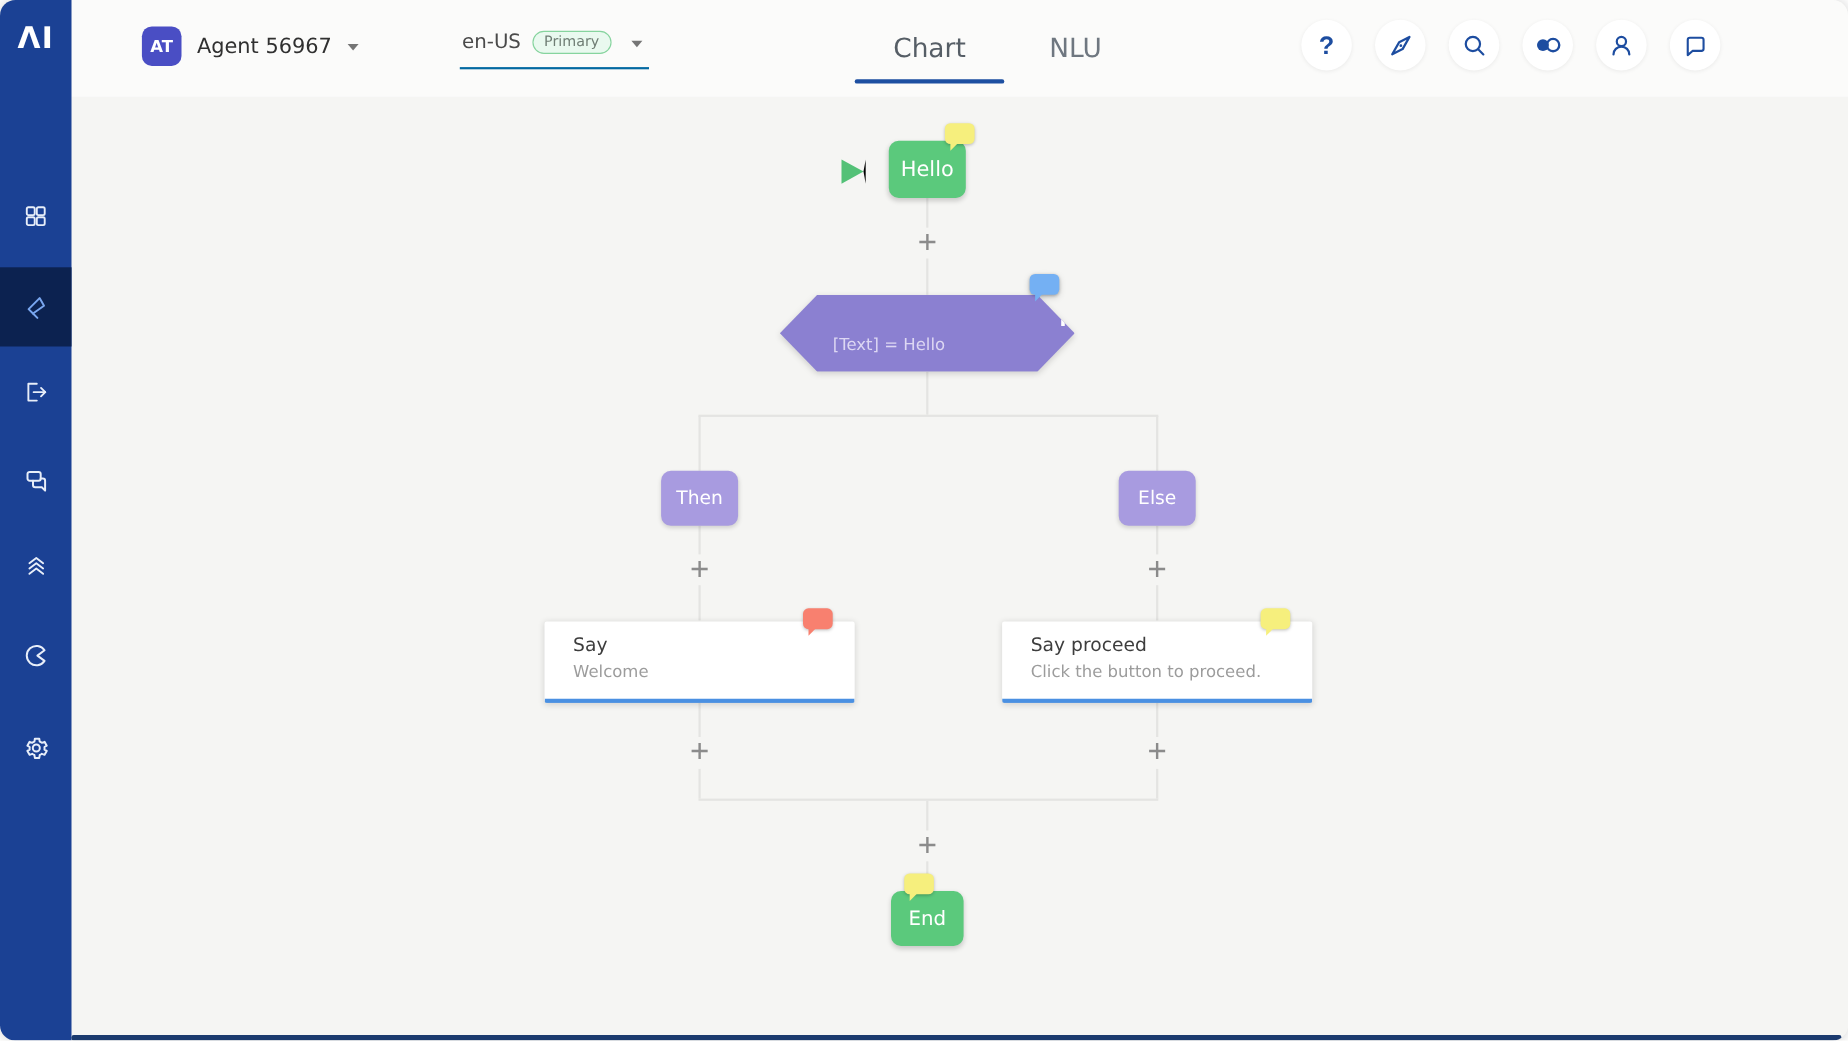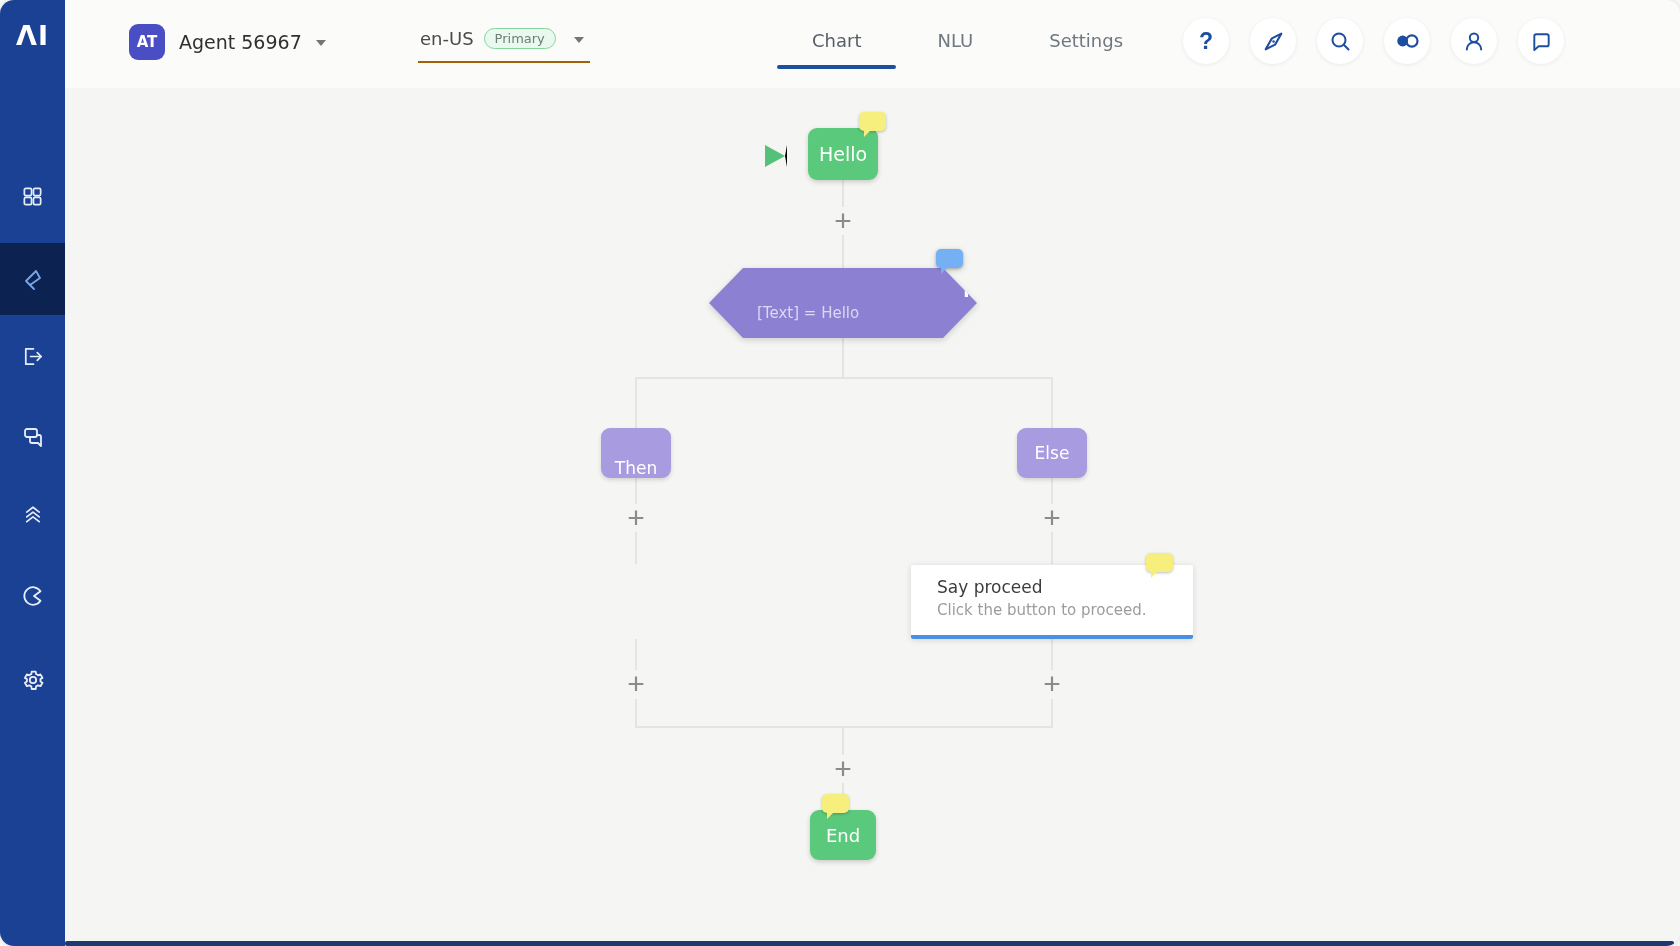--- a/index.html
+++ b/index.html
@@ -19,28 +19,28 @@
 
   
   .topbar { position:absolute; left:65px; top:0; width:1615px; height:88px; background:#fbfbfa; z-index:4; }
   .agent-select { position:absolute; left:64px; top:24px; display:flex; align-items:center; gap:14px; cursor:pointer; }
   .avatar { width:36px; height:36px; border-radius:9px; background:#4a4ec4; color:#fff; font-size:15px;
             font-weight:700; display:flex; align-items:center; justify-content:center; }
   .agent-name { font-size:19px; color:#303030; }
   .caret { width:0; height:0; border-left:5.5px solid transparent; border-right:5.5px solid transparent;
            border-top:6px solid #757575; margin-top:2px; }
   .locale-select { position:absolute; left:353px; top:24px; display:flex; align-items:center; gap:10px;
-                   padding:4px 6px 12px 2px; border-bottom:2px solid #a16207; cursor:pointer; }
+                   padding:4px 6px 12px 2px; border-bottom:2px solid #0369a1; cursor:pointer; }
   .locale-label { font-size:18px; color:#4a4a4a; }
   .pill { font-size:13px; color:#6f7d74; background:#e9f9ef; border:1.5px solid #86d49e;
           border-radius:11px; padding:2px 10px; }
   .locale-select .caret { margin-left:8px; }
 
   .tabs { position:absolute; left:712px; top:22px; display:flex; gap:6px; }
-  .tab { position:relative; padding:8px 35px 18px 35px; font-size:18px; color:#6f7780; cursor:pointer; }
+  .tab { position:relative; padding:8px 35px 18px 35px; font-size:24px; color:#6f7780; cursor:pointer; }
   .tab.active { color:#565e66; }
   .tab-underline { position:absolute; left:0; bottom:0; width:100%; height:4px; border-radius:3px; background:#1d4fa1; }
 
   .actions { position:absolute; left:1118px; top:18px; display:flex; gap:21px; }
   .icon-btn { width:46px; height:46px; border-radius:50%; background:#ffffff; border:none; cursor:pointer;
               display:flex; align-items:center; justify-content:center; box-shadow:0 1px 4px rgba(0,0,0,.07); }
   .icon-btn svg { stroke:#1d4da0; fill:none; stroke-width:2; stroke-linecap:round; stroke-linejoin:round; }
   .q-glyph { color:#1d4da0; font-size:23px; font-weight:700; }
 
   
@@ -155,23 +155,20 @@
       <span class="caret"></span>
     </div>
 
     <nav class="tabs">
       <div class="tab active">
         <span>Chart</span>
         <span class="tab-underline"></span>
       </div>
       <div class="tab">
         <span>NLU</span>
-      </div>
-      <div class="tab">
-        <span>Settings</span>
       </div>
     </nav>
 
     <div class="actions">
       <button class="icon-btn">
         <span class="q-glyph">?</span>
       </button>
       <button class="icon-btn">
         <svg width="25" height="25" viewBox="0 0 24 24">
           <polygon points="19.5,4.5 13.5,15 4.5,19.5 10.5,9"></polygon>
@@ -238,27 +235,32 @@
     </div>
 
     <div class="if-wrap">
       <div class="if-shape">
         <div class="if-title">If</div>
         <div class="if-sub">[Text] = Hello</div>
       </div>
       <span class="bubble blue" style="right:14px; top:-19px;"></span>
     </div>
 
-    <div class="branch" style="left:536px; top:340px;align-items:flex-end;">
+    <div class="branch" style="left:536px; top:340px;">
       <span>Then</span>
     </div>
     <div class="branch" style="left:952px; top:340px;">
       <span>Else</span>
     </div>
 
+    <div class="say-card" style="left:430px; top:477px;">
+      <div class="say-title">Say</div>
+      <div class="say-sub">Welcome</div>
+      <span class="bubble red" style="right:20px; top:-12px;"></span>
+    </div>
     <div class="say-card" style="left:846px; top:477px;">
       <div class="say-title">Say proceed</div>
       <div class="say-sub">Click the button to proceed.</div>
       <span class="bubble yellow" style="right:20px; top:-12px;"></span>
     </div>
 
     <div class="node-green" style="left:745px; top:722px; width:66px; height:50px; font-size:18px;">
       <span>End</span>
       <span class="bubble yellow" style="left:12px; top:-16px;"></span>
     </div>

